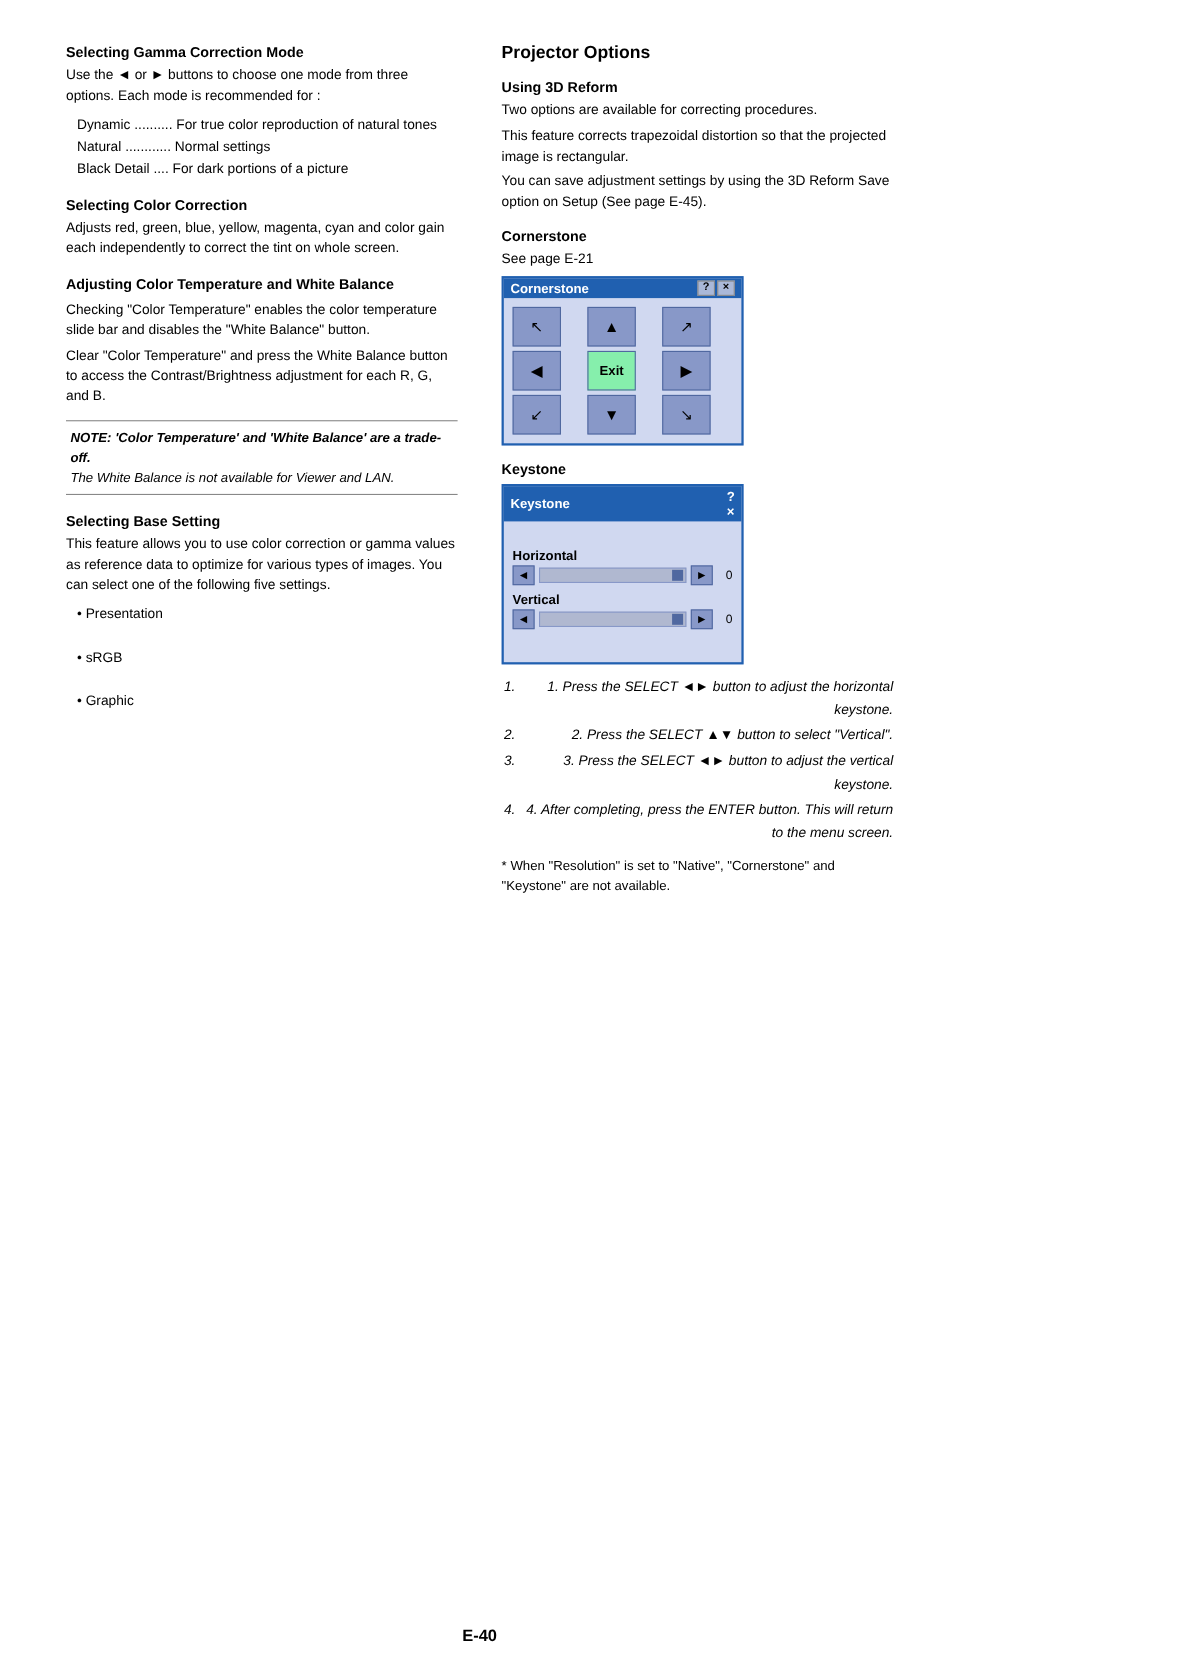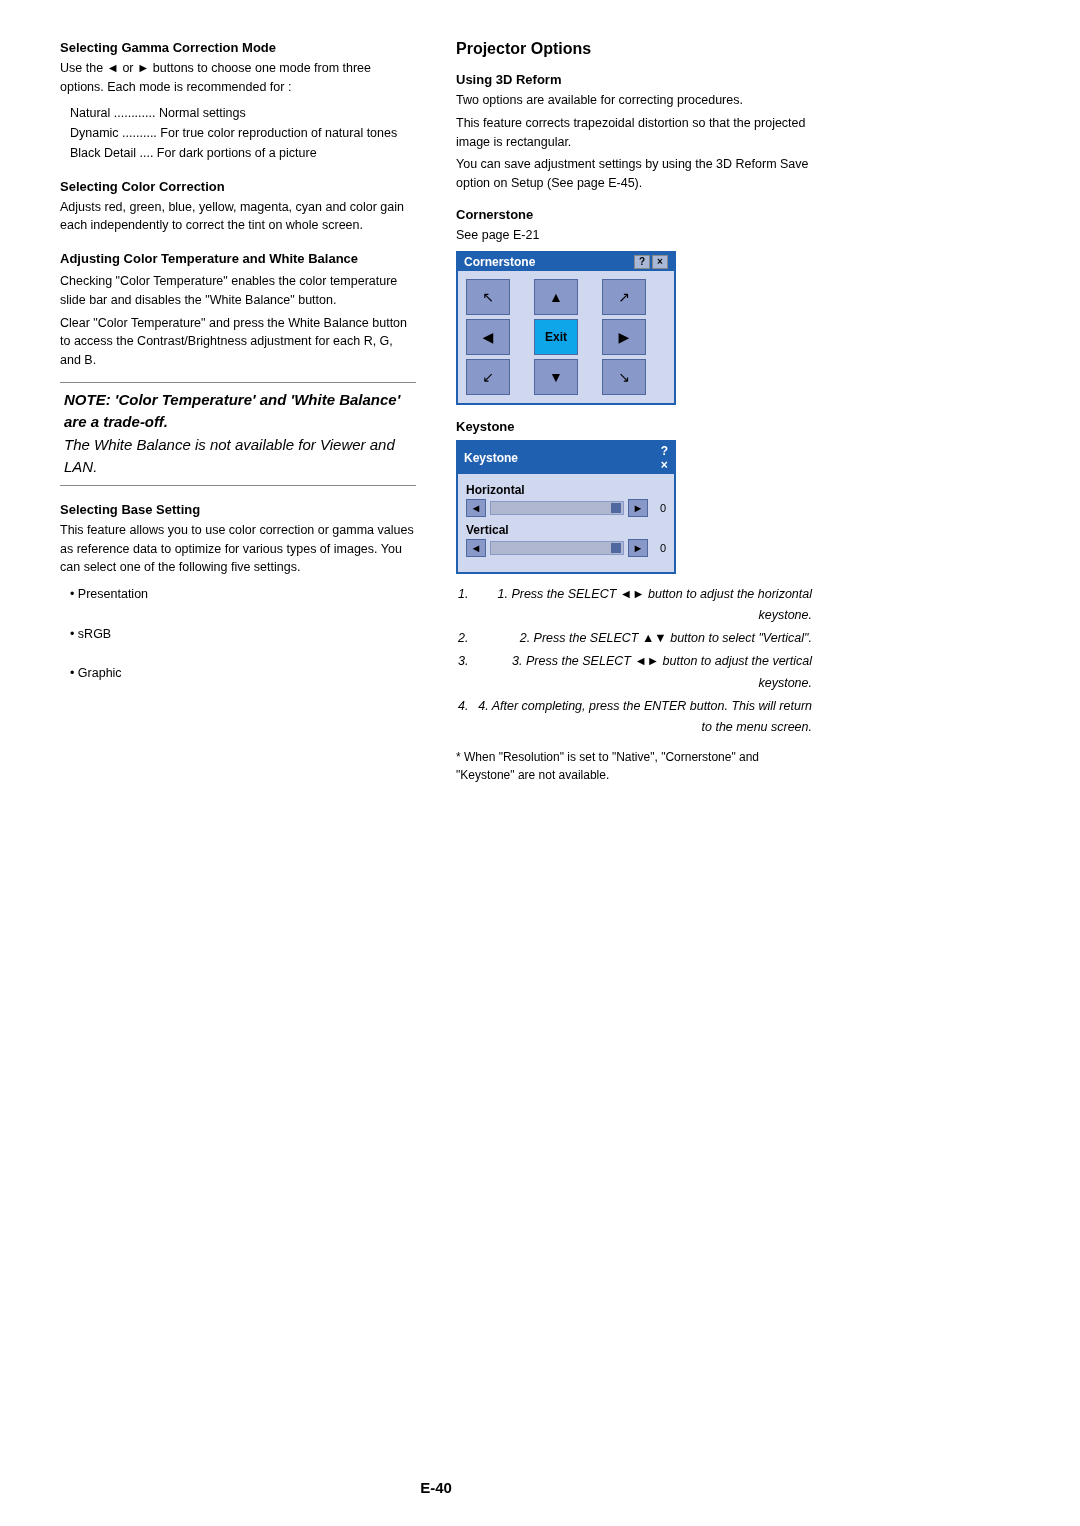--- a/index.html
+++ b/index.html
@@ -48,21 +48,21 @@
       font-size: 12.5px;
       line-height: 1.6;
       margin-left: 10px;
     }
     .note-box {
       border-top: 1px solid #888;
       border-bottom: 1px solid #888;
       padding: 6px 4px;
       margin: 12px 0;
       font-style: italic;
-      font-size: 15px;
+      font-size: 12px;
       line-height: 1.5;
     }
     .note-bold {
       font-weight: bold;
       font-style: italic;
     }
     .bullet-list {
       margin-left: 10px;
       margin-top: 6px;
     }
@@ -134,21 +134,21 @@
       width: 44px;
       height: 36px;
       display: flex;
       align-items: center;
       justify-content: center;
       font-size: 14px;
       cursor: pointer;
       color: #000;
     }
     .corner-btn.exit-btn {
-      background: #0ea5e9;
+      background: #86efac;
       font-size: 12px;
       font-weight: bold;
     }
     .keystone-box {
       border: 2px solid #2060b0;
       width: 220px;
       background: #d0d8f0;
       margin-top: 6px;
       margin-bottom: 10px;
     }
@@ -156,21 +156,21 @@
       background: #2060b0;
       color: #fff;
       font-size: 12px;
       font-weight: bold;
       padding: 2px 6px;
       display: flex;
       justify-content: space-between;
       align-items: center;
     }
     .keystone-inner {
-      padding: 9px 8px;
+      padding: 24px 8px;
     }
     .keystone-row-label {
       font-size: 12px;
       font-weight: bold;
       margin-bottom: 2px;
     }
     .keystone-slider-row {
       display: flex;
       align-items: center;
       gap: 4px;
@@ -240,22 +240,22 @@
 <body>
 
 <div class="page">
   <div class="two-col">
 
     <div class="col-left">
 
       <div class="section-title">Selecting Gamma Correction Mode</div>
       <p class="body-text">Use the ◄ or ► buttons to choose one mode from three options. Each mode is recommended for :</p>
       <div class="space-sm"></div>
+      <div class="indent-text">Dynamic .......... For true color reproduction of natural tones</div>
       <div class="indent-text">Natural ............ Normal settings</div>
-      <div class="indent-text">Dynamic .......... For true color reproduction of natural tones</div>
       <div class="indent-text">Black Detail .... For dark portions of a picture</div>
 
       <div class="space-md"></div>
       <div class="section-title">Selecting Color Correction</div>
       <p class="body-text">Adjusts red, green, blue, yellow, magenta, cyan and color gain each independently to correct the tint on whole screen.</p>
 
       <div class="space-md"></div>
       <div class="section-title">Adjusting Color Temperature and White Balance</div>
       <div class="space-sm"></div>
       <p class="body-text">Checking "Color Temperature" enables the color temperature slide bar and disables the "White Balance" button.</p>

